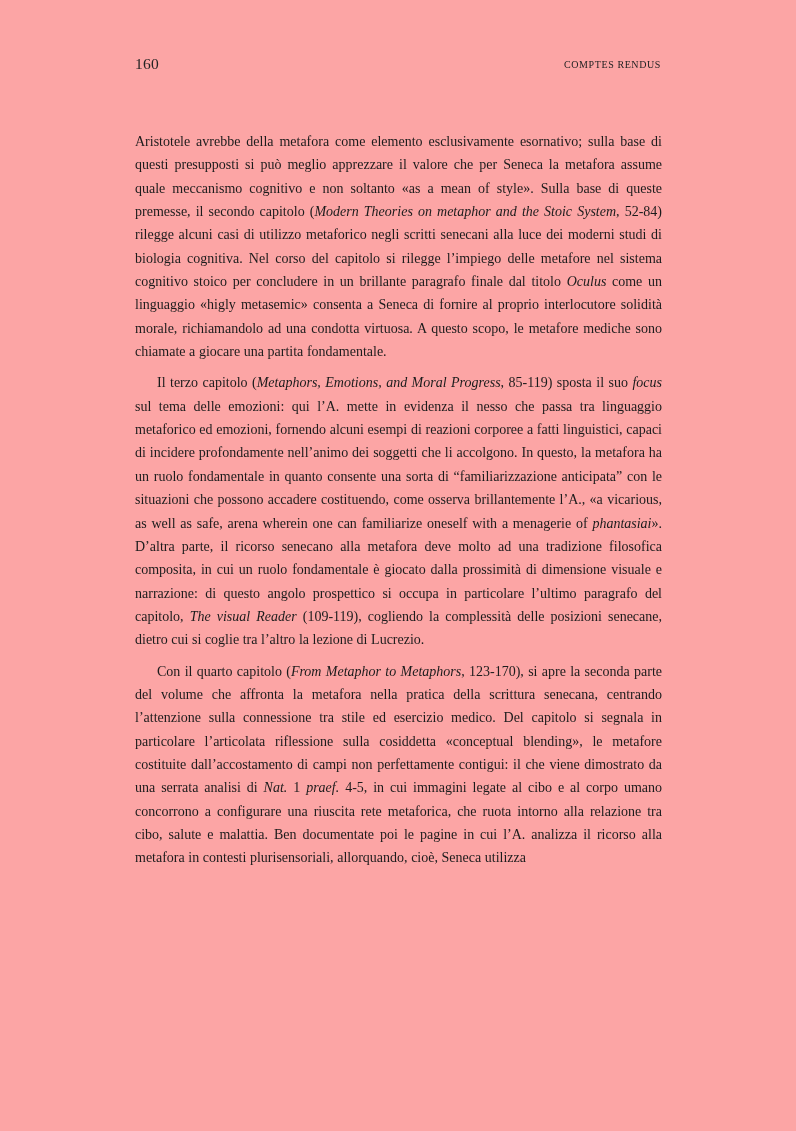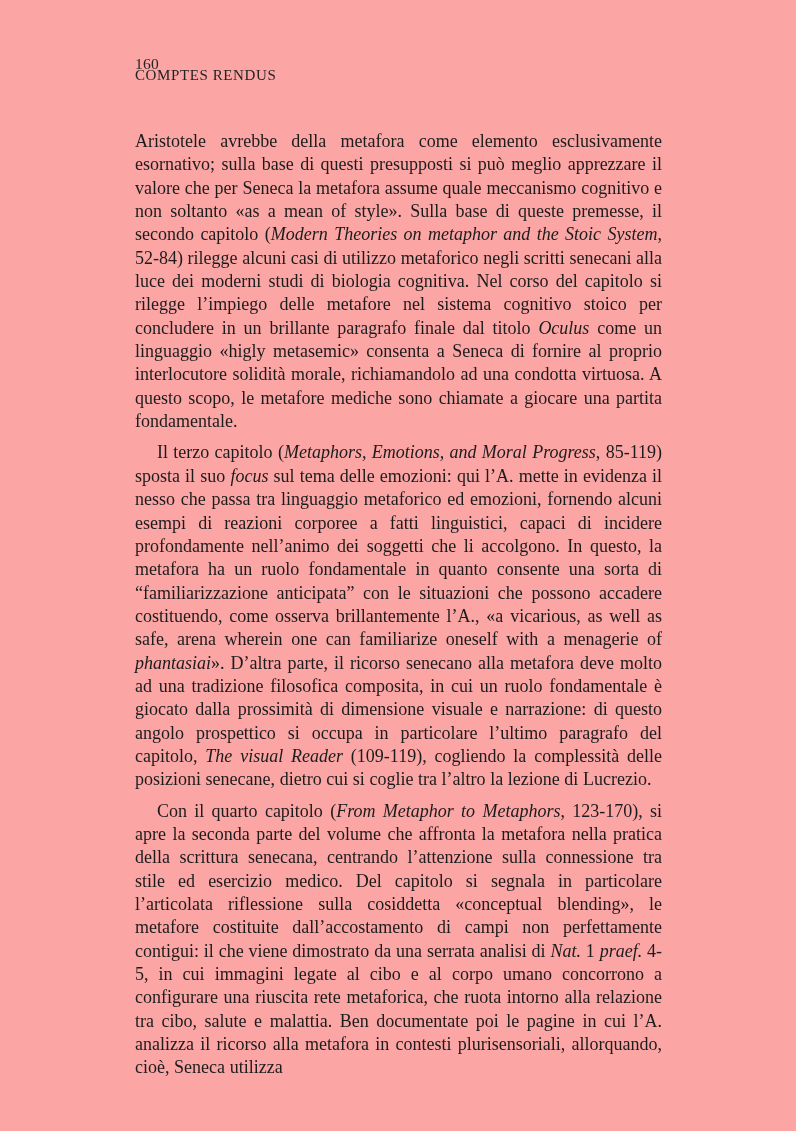--- a/index.html
+++ b/index.html
@@ -32,35 +32,35 @@
   .folio {
     position: absolute;
     left: 0;
     top: 0;
     font-size: 15.5px;
     letter-spacing: 0.2px;
   }
   .head-title {
     position: absolute;
     left: 0;
-    top: 12px;
+    top: 4px;
     width: 526px;
-    text-align: left;
-    font-size: 15px;
+    text-align: right;
+    font-size: 10px;
     letter-spacing: 0.6px;
   }
   .text-block {
     position: absolute;
     left: 135px;
     top: 130px;
     width: 527px;
   }
   .para {
     margin: 0;
-    font-size: 18px;
+    font-size: 14px;
     line-height: 23.35px;
     text-align: justify;
     text-justify: inter-word;
     color: #1c1c1c;
     hyphens: none;
     word-spacing: 0.1px;
   }
   .para.indent {
     text-indent: 22px;
   }

